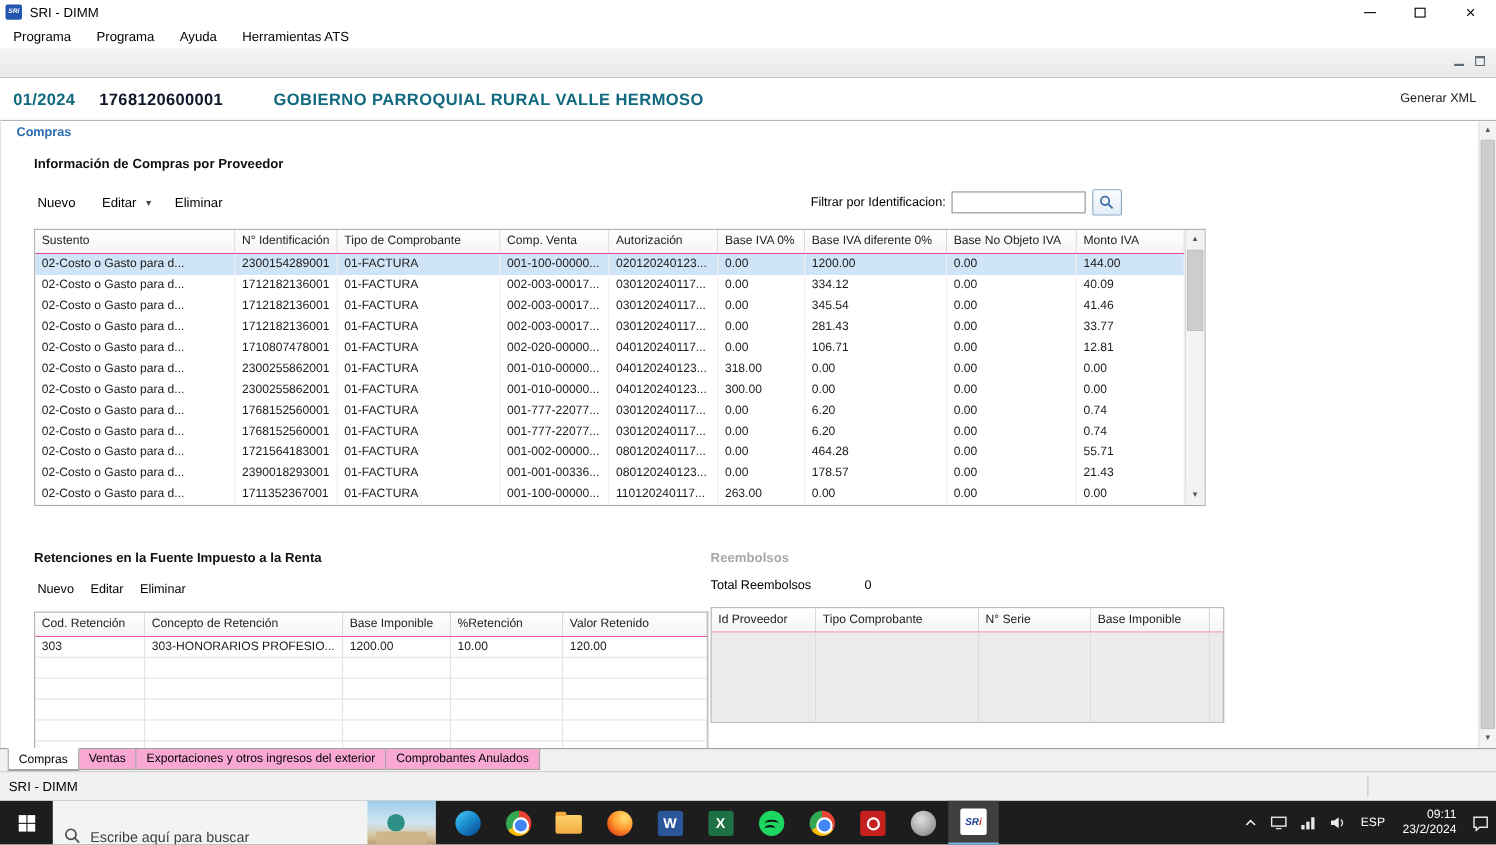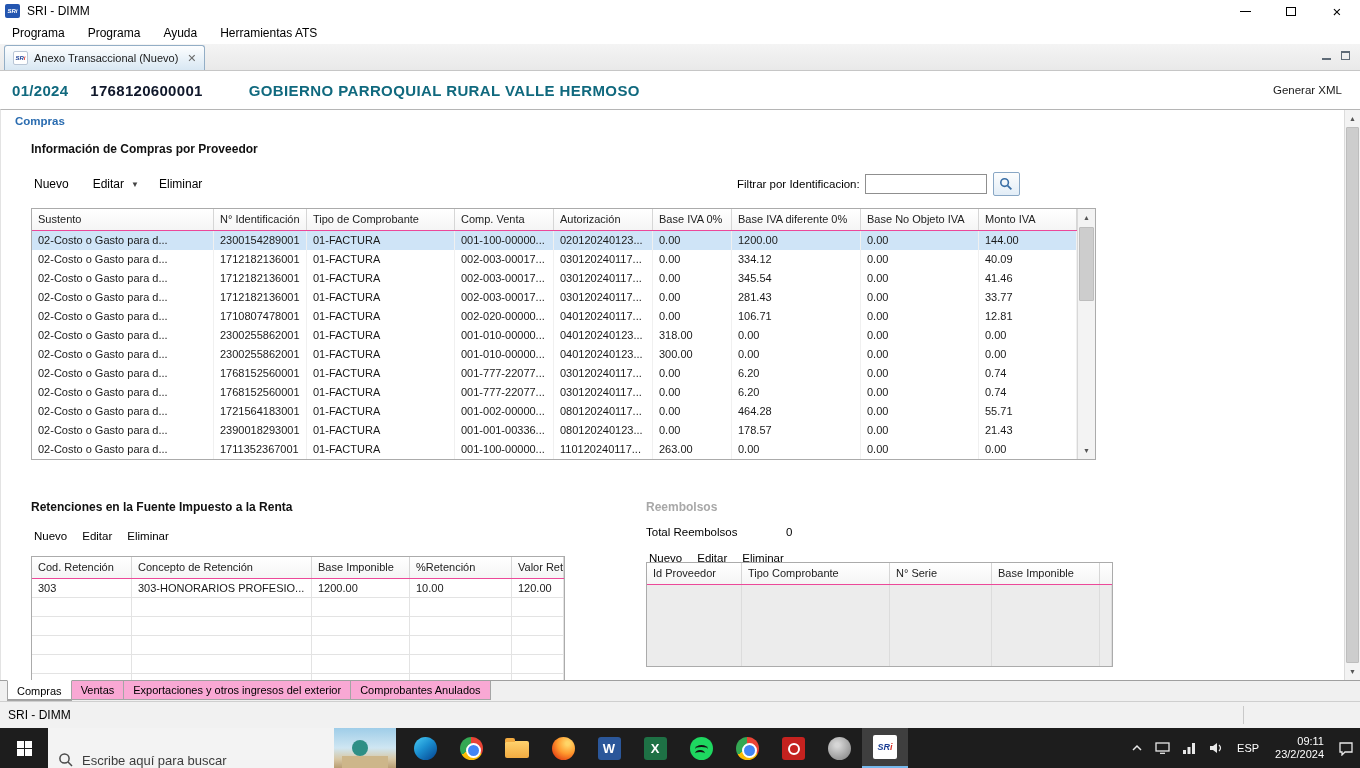--- a/index.html
+++ b/index.html
@@ -76,29 +76,29 @@
   .sb-up{top:0;}
   .sb-down{bottom:0;}
   .sb-thumb{position:absolute;left:1px;right:1px;background:#cdcdcd;border:1px solid #bdbdbd;border-radius:1px;}
   .app-scroll{position:absolute;top:0;bottom:0;right:0;width:16px;background:#f2f2f2;border-left:1px solid #dcdcdc;}
   .app-scroll .sb-thumb{top:17px;bottom:17px;}
 
   
   .ret-title{position:absolute;left:30px;top:390px;font-size:12px;font-weight:bold;color:#111;}
   .ret-toolbar{position:absolute;left:33px;top:420px;display:flex;font-size:11.5px;}
   .ret-toolbar .tlink{margin-right:15px;}
-  .ret-table{left:30px;top:446px;width:534px;height:125px;display:block;}
+  .ret-table{left:30px;top:446px;width:613px;height:125px;display:block;}
 
   
   .reb-title{position:absolute;left:645px;top:390px;font-size:12px;font-weight:bold;color:#a8a8a8;}
   .reb-total{position:absolute;left:645px;top:416px;font-size:11.5px;display:flex;}
   .reb-total-label{width:140px;}
   .reb-toolbar{position:absolute;left:648px;top:442px;display:flex;font-size:11.5px;}
   .reb-toolbar .tlink{margin-right:15px;}
-  .reb-table{left:645px;top:452px;width:467px;height:105px;display:block;}
+  .reb-table{left:645px;top:442px;width:467px;height:105px;display:block;}
   .mbody-cell{height:83px;background:#ececec;border-right:1px solid #dcdcdc;}
 
   
   .btabs{position:absolute;top:680px;left:0;right:0;height:21px;background:#f0f0f0;border-top:1px solid #9f9f9f;display:flex;padding-left:7px;}
   .btab{font-size:11px;padding:3px 9px 0;background:#f9a8d4;border:1px solid #a5a5a5;border-top:none;margin-right:-1px;height:19px;white-space:nowrap;}
   .btab.active{background:#fff;height:21px;margin-top:-1px;border-top:1px solid #fff;box-shadow:0 -1px 0 #9f9f9f inset;position:relative;z-index:2;padding-top:4px;}
 
   
   .statusbar{position:absolute;top:701px;left:0;right:0;height:27px;background:#f1f1f1;border-top:1px solid #cfcfcf;display:flex;align-items:center;}
   .status-text{font-size:12px;margin-left:8px;}
@@ -170,28 +170,20 @@
 
   <div class="menubar">
 
   <span class="menu-item">Programa</span>
       <span class="menu-item">Programa</span>
       <span class="menu-item">Ayuda</span>
       <span class="menu-item">Herramientas ATS</span>
     </div>
 
   <div class="tabstrip">
-    <div class="etab">
-      <span class="sri-tile tile-tab">
-          <span class="p1">SR</span>
-          <span class="p2">i</span>
-        </span>
-      <span class="etab-label">Anexo Transaccional (Nuevo)</span>
-      <span class="etab-close">✕</span>
-    </div>
     <div class="mdi-btns">
       <span class="mdi-min"></span>
       <span class="mdi-max"></span>
     </div>
   </div>
 
   <div class="docheader">
     <span class="dh-period">01/2024</span>
     <span class="dh-ruc">1768120600001</span>
     <span class="dh-entity">GOBIERNO PARROQUIAL RURAL VALLE HERMOSO</span>

